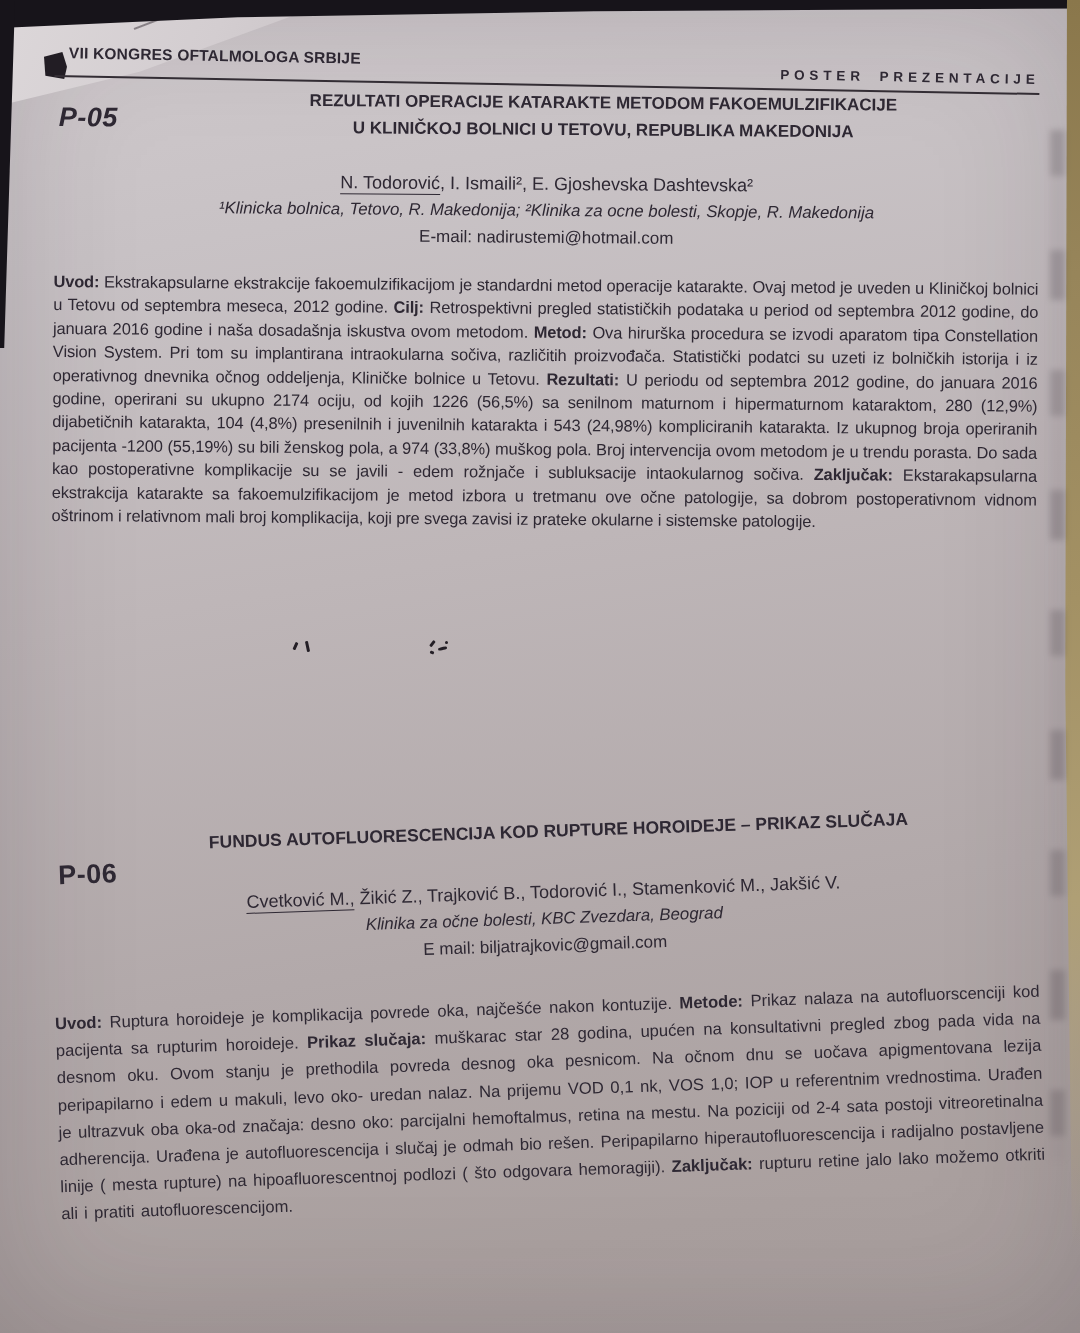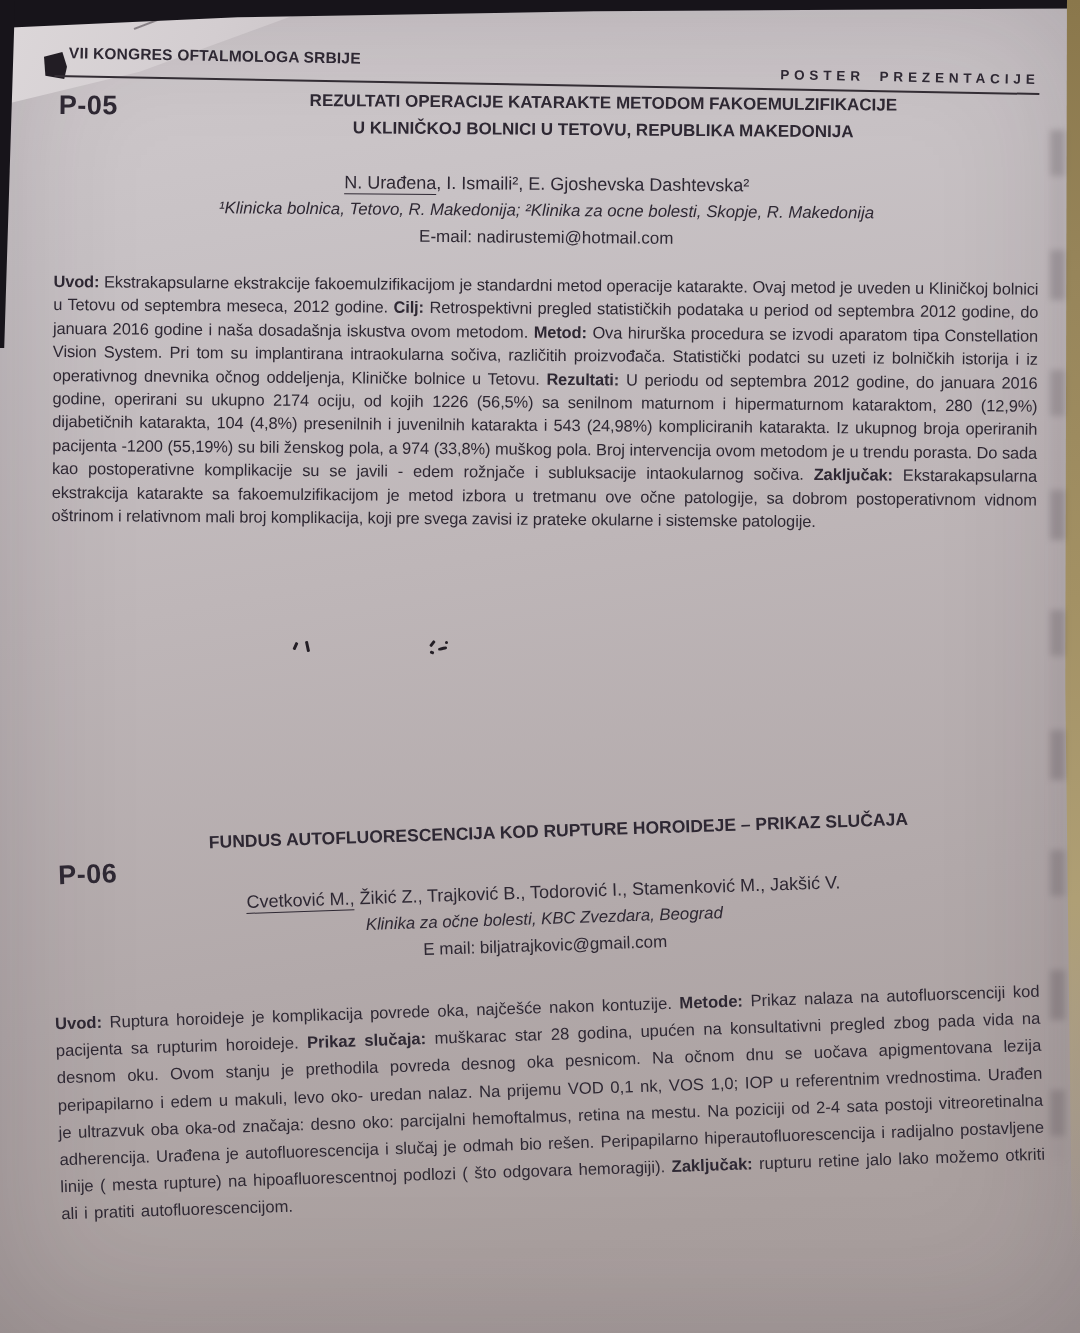--- a/index.html
+++ b/index.html
@@ -41,21 +41,21 @@
     border-bottom:2.5px solid #332d34; padding-bottom:7px;
   }
   .congress { font-size:15.5px; font-weight:700; letter-spacing:.2px; padding-left:14px; transform:translateY(-6px); }
   .poster-sec { font-size:13.5px; font-weight:700; letter-spacing:.36em; word-spacing:.45em; transform:translateY(1px); }
 
   
   .sec { position:absolute; left:55px; width:985px; }
   .sec-p05 { top:86px; transform:rotate(.45deg); transform-origin:0 0; }
   .sec-p06 { top:818px; transform:rotate(-1.9deg); transform-origin:50% 50%; }
   .code { position:absolute; font-size:27px; font-weight:700; letter-spacing:.5px; }
-  .sec-p05 .code { left:4px; top:4px; }
+  .sec-p05 .code { left:4px; top:16px;font-style:italic; }
   .sec-p06 .code { left:8px; top:26px; }
   .title-wrap { text-align:center; font-weight:700; }
   .sec-p05 .title-wrap { margin-left:112px; font-size:17px; line-height:26.5px; }
   .sec-p06 .title-wrap { margin-left:34px; font-size:17.5px; line-height:26px; }
   .authors { text-align:center; font-size:18px; }
   .sec-p05 .authors { margin-top:31px; }
   .sec-p06 .authors { margin-top:38px; }
   .authors .u { border-bottom:1.6px solid #2e2833; padding-bottom:1px; }
   .affil { text-align:center; font-style:italic; font-size:16.8px; margin-top:6px; }
   .email { text-align:center; font-size:17px; margin-top:7px; }
@@ -94,21 +94,21 @@
       <span class="congress">VII KONGRES OFTALMOLOGA SRBIJE</span>
       <span class="poster-sec">POSTER PREZENTACIJE</span>
     </div>
 
     <section class="sec sec-p05">
       <div class="code">P-05</div>
       <div class="title-wrap">
         <div>REZULTATI OPERACIJE KATARAKTE METODOM FAKOEMULZIFIKACIJE</div>
         <div>U KLINIČKOJ BOLNICI U TETOVU, REPUBLIKA MAKEDONIJA</div>
       </div>
-      <div class="authors"><span class="u">N. Urađena</span><span>, I. Ismaili², E. Gjoshevska Dashtevska²</span></div>
+      <div class="authors"><span class="u">N. Todorović</span><span>, I. Ismaili², E. Gjoshevska Dashtevska²</span></div>
       <div class="affil">¹Klinicka bolnica, Tetovo, R. Makedonija; ²Klinika za ocne bolesti, Skopje, R. Makedonija</div>
       <div class="email">E-mail: nadirustemi@hotmail.com</div>
       <p class="abody"><span class="b">Uvod:</span><span> Ekstrakapsularne ekstrakcije fakoemulzifikacijom je standardni metod operacije katarakte. Ovaj metod je uveden u Kliničkoj bolnici u Tetovu od septembra meseca, 2012 godine. </span><span class="b">Cilj:</span><span> Retrospektivni pregled statističkih podataka u period od septembra 2012 godine, do januara 2016 godine i naša dosadašnja iskustva ovom metodom. </span><span class="b">Metod:</span><span> Ova hirurška procedura se izvodi aparatom tipa Constellation Vision System. Pri tom su implantirana intraokularna sočiva, različitih proizvođača. Statistički podatci su uzeti iz bolničkih istorija i iz operativnog dnevnika očnog oddeljenja, Kliničke bolnice u Tetovu. </span><span class="b">Rezultati:</span><span> U periodu od septembra 2012 godine, do januara 2016 godine, operirani su ukupno 2174 ociju, od kojih 1226 (56,5%) sa senilnom maturnom i hipermaturnom kataraktom, 280 (12,9%) dijabetičnih katarakta, 104 (4,8%) presenilnih i juvenilnih katarakta i 543 (24,98%) kompliciranih katarakta. Iz ukupnog broja operiranih pacijenta -1200 (55,19%) su bili ženskog pola, a 974 (33,8%) muškog pola. Broj intervencija ovom metodom je u trendu porasta. Do sada kao postoperativne komplikacije su se javili - edem rožnjače i subluksacije intaokularnog sočiva. </span><span class="b">Zaključak:</span><span> Ekstarakapsularna ekstrakcija katarakte sa fakoemulzifikacijom je metod izbora u tretmanu ove očne patologije, sa dobrom postoperativnom vidnom oštrinom i relativnom mali broj komplikacija, koji pre svega zavisi iz prateke okularne i sistemske patologije.</span></p>
     </section>
 
     <div class="smudge smudge-1">
         <i></i>
         <i></i>
       </div>
     <div class="smudge smudge-2">

